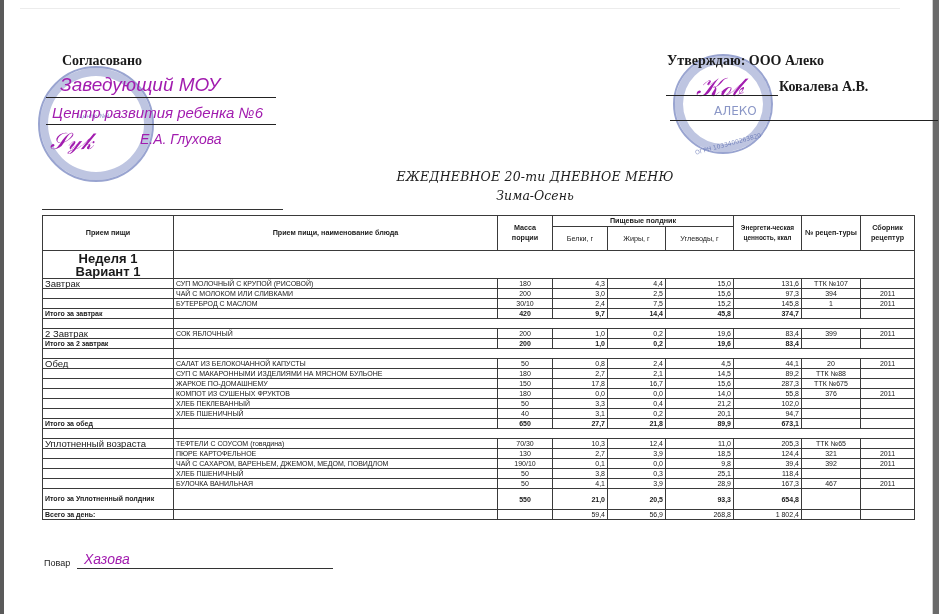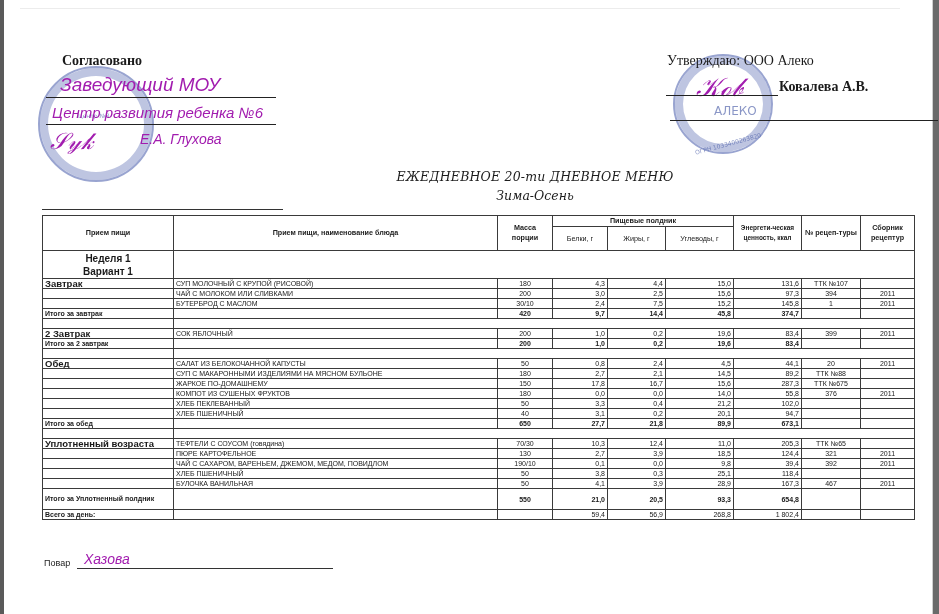--- a/index.html
+++ b/index.html
@@ -11,21 +11,21 @@
   .edge-right { position: absolute; right: 0; top: 0; width: 6px; height: 614px; background: #6a6a6a; }
   .edge-right-inner { position: absolute; right: 6px; top: 0; width: 1px; height: 614px; background: #cfcfcf; }
   .top-line { position: absolute; left: 20px; top: 8px; width: 880px; height: 1px; background: #ececec; }
 
   .approved-left {
     position: absolute; left: 46px; top: 53px;
     font-family: "Liberation Serif", serif; font-weight: bold; font-size: 14px; color: #1b1b1b; margin-left: 16px;
   }
   .approved-right {
     position: absolute; left: 667px; top: 53px;
-    font-family: "Liberation Serif", serif; font-weight: normal; font-size: 14px; color: #1b1b1b;
+    font-family: "Liberation Serif", serif; font-weight: bold; font-size: 14px; color: #1b1b1b;
   }
   .approver-name {
     position: absolute; left: 779px; top: 79px;
     font-family: "Liberation Serif", serif; font-weight: bold; font-size: 14px; color: #1b1b1b;
   }
   .sig-line { position: absolute; height: 1px; background: #222; }
   .hand {
     position: absolute; font-family: Liberation Sans, sans-serif; font-style: italic;
     color: #a21caf; white-space: nowrap;
   }
@@ -51,23 +51,23 @@
   }
   table.menu td, table.menu th {
     border: 1px solid #3a3a3a; padding: 0 2px; height: 9px; line-height: 9px;
     white-space: nowrap; overflow: hidden;
   }
   table.menu th { font-weight: bold; font-size: 7.2px; text-align: center; color: #222; line-height: 10px; }
   .c-name { text-align: left; }
   .c-center { text-align: center; }
   .c-num { text-align: right; }
   .bold { font-weight: bold; }
-  .meal-label { font-size: 9.5px; font-weight: bold; text-decoration: underline; text-align: left; }
+  .meal-label { font-size: 9.5px; font-weight: normal; text-decoration: underline; text-align: left; }
   .total-label { font-size: 7px; font-weight: bold; text-align: left; }
-  .week-cell { font-size: 10px; font-weight: bold; text-align: center; line-height: 13px !important; height: 27px !important; vertical-align: middle; }
+  .week-cell { font-size: 13px; font-weight: bold; text-align: center; line-height: 13px !important; height: 27px !important; vertical-align: middle; }
   .spacer td { height: 9px; }
 
   .cook { position: absolute; left: 44px; top: 558px; font-size: 9px; color: #222; }
   .cook-line { position: absolute; left: 77px; top: 568px; width: 256px; height: 1px; background: #333; }
 </style>
 </head>
 <body>
 
 <div class="edge-left"></div>
 <div class="edge-right-inner"></div>

